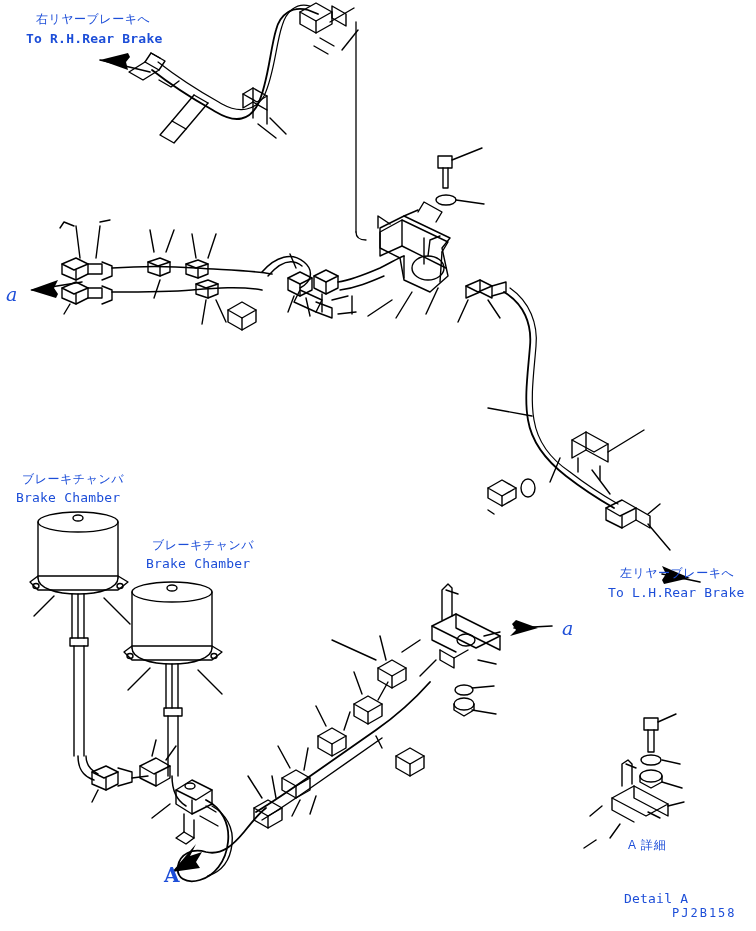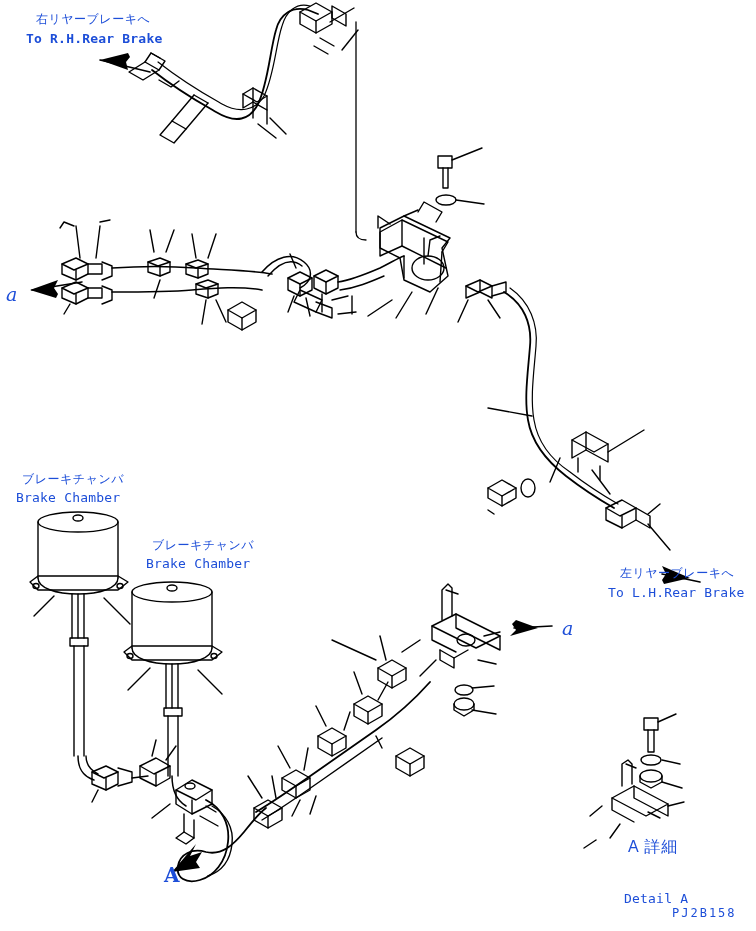--- a/index.html
+++ b/index.html
@@ -45,21 +45,21 @@
   .bigletter {
     font-family: "DejaVu Serif", serif;
     font-size: 20px;
     font-weight: bold;
   }
   .partno {
     font-family: "DejaVu Sans Mono", monospace;
     font-size: 12px;
     letter-spacing: 2px;
   }
-  .detail-jp { font-size: 16px; letter-spacing: 1px; }
+  .detail-jp { font-size: 12px; letter-spacing: 1px; }
 </style>
 </head>
 <body>
 
 <div id="page">
 
   <svg id="diagram-svg" viewBox="0 0 756 931">
     <g fill="none" stroke="#000" stroke-width="1.4" stroke-linecap="round" stroke-linejoin="round">
 
       <g fill="#000" stroke="none">

